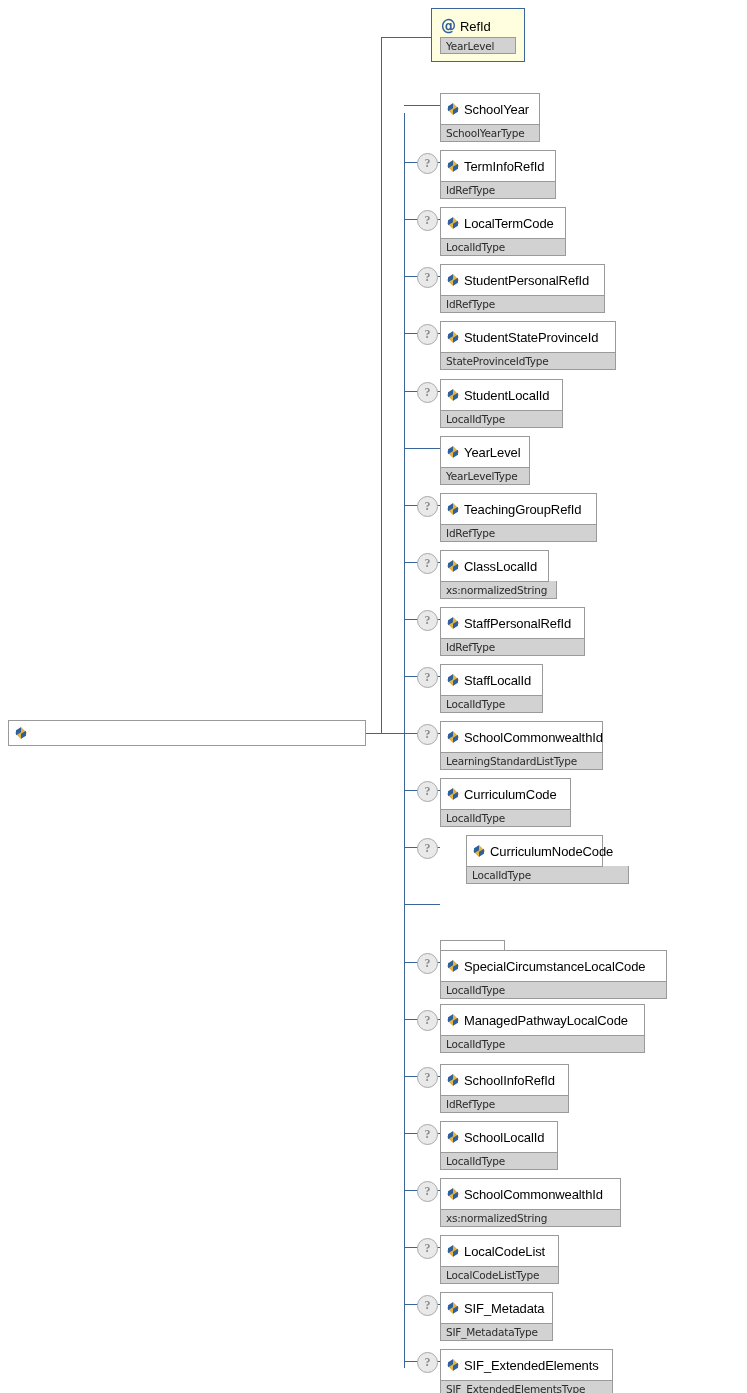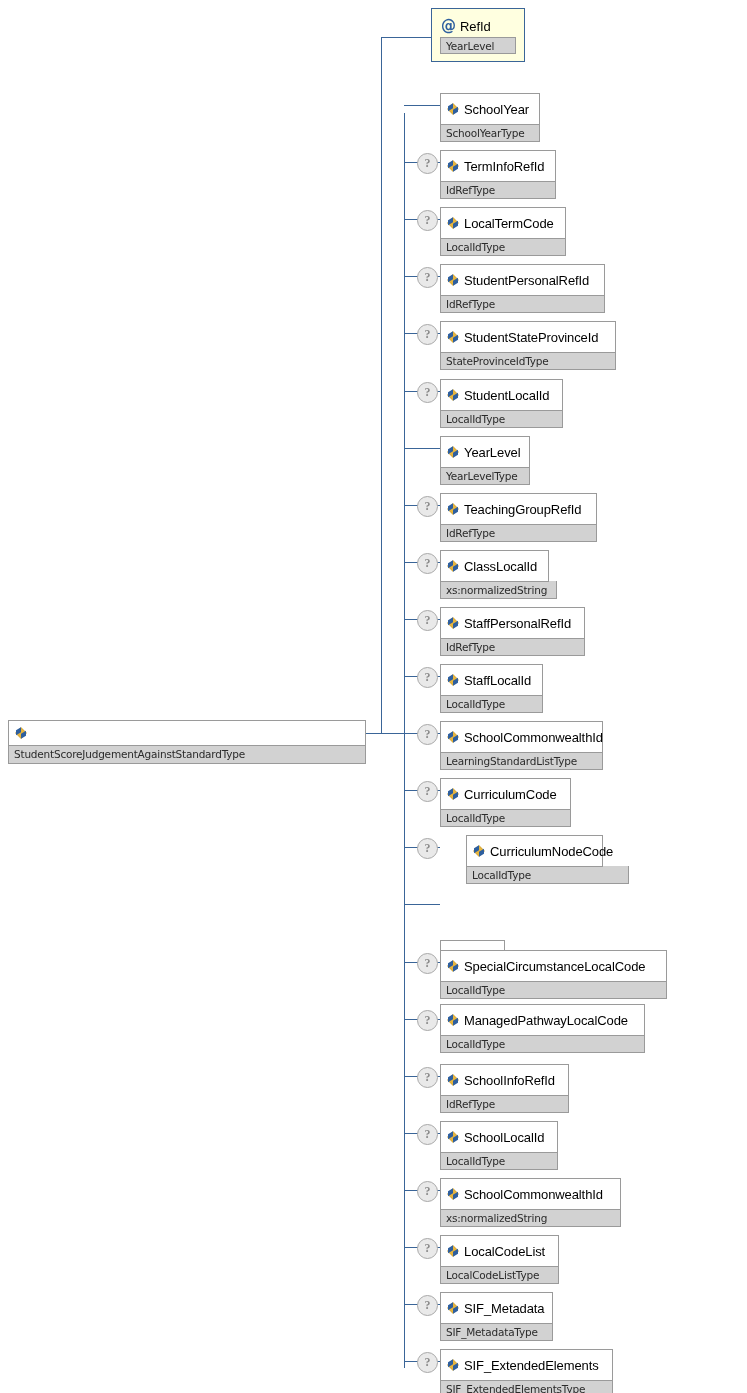--- a/index.html
+++ b/index.html
@@ -167,23 +167,20 @@
   <div class="node root" style="left:8px; top:720px; width:358px;">
     <div class="title">
       <span class="ic ic-elem">
         <svg width="14" height="14" viewBox="0 0 14 14">
           <polygon points="7,1.5 12.5,7 7,12.5 1.5,7" fill="#e8b53c" stroke="#b8860b" stroke-width="0.6"></polygon>
           <polygon points="2,4.2 7,1.2 7,6.2 2,9.2" fill="#2e5f9e"></polygon>
           <polygon points="12,9.8 7,12.8 7,7.8 12,4.8" fill="#2e5f9e"></polygon>
         </svg>
       </span>
     </div>
-    <div class="typebar">
-      <span class="tlabel">StudentScoreJudgementAgainstStandardType</span>
-    </div>
   </div>
 
   <div class="node attr" style="left:431px; top:8px; width:94px;">
     <div class="title">
       <span class="ic ic-attr">@</span>
       <span class="label">RefId</span>
     </div>
     <div class="typebar">
       <span class="tlabel">YearLevel</span>
     </div>

